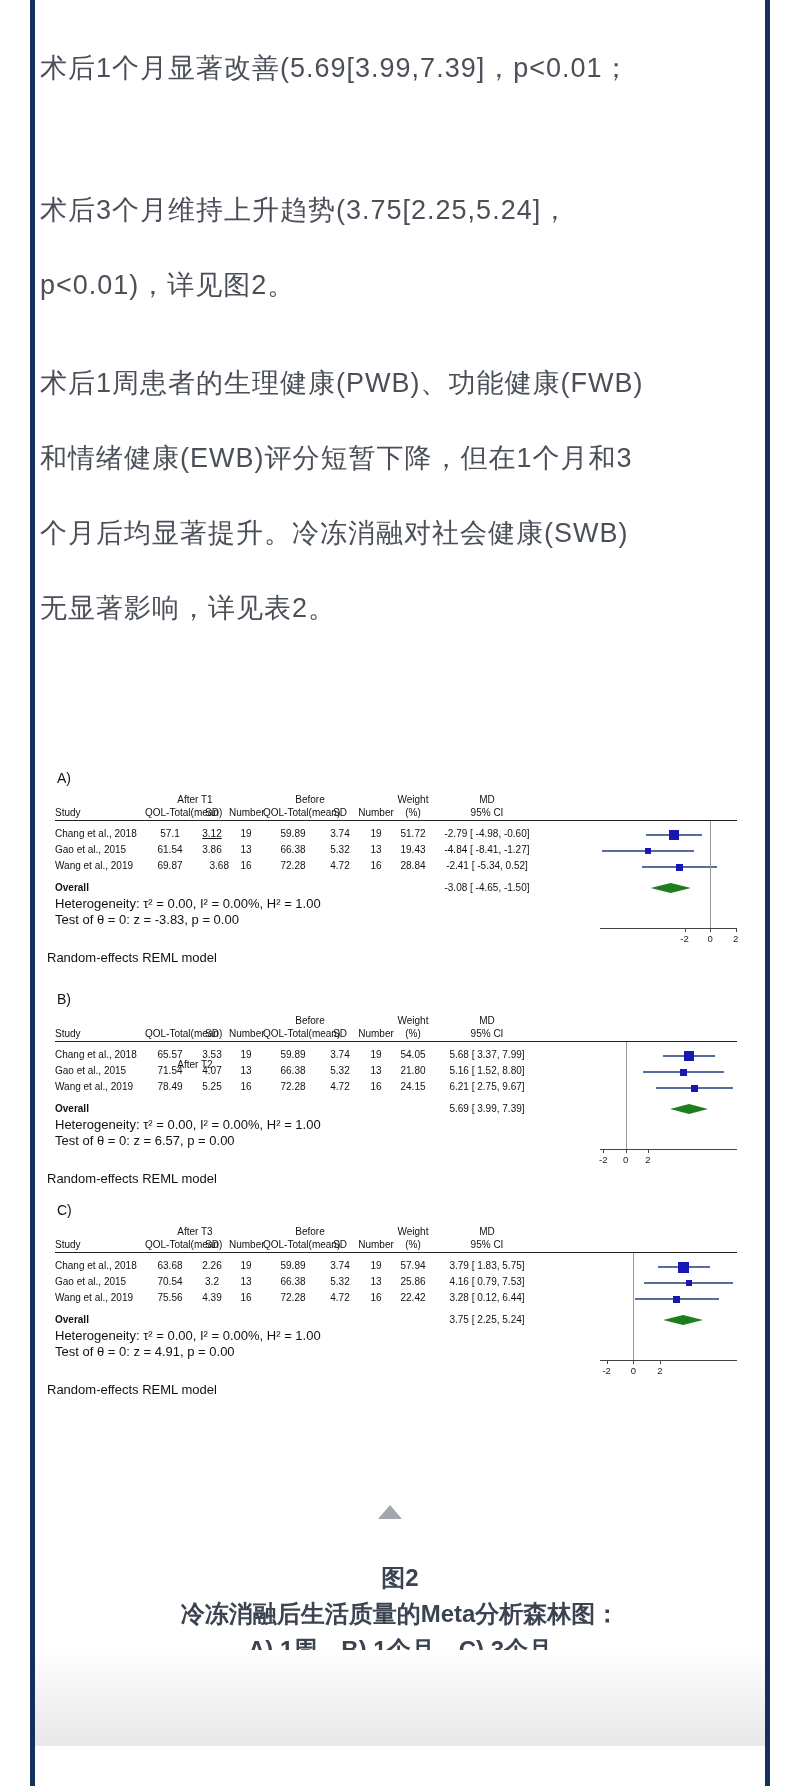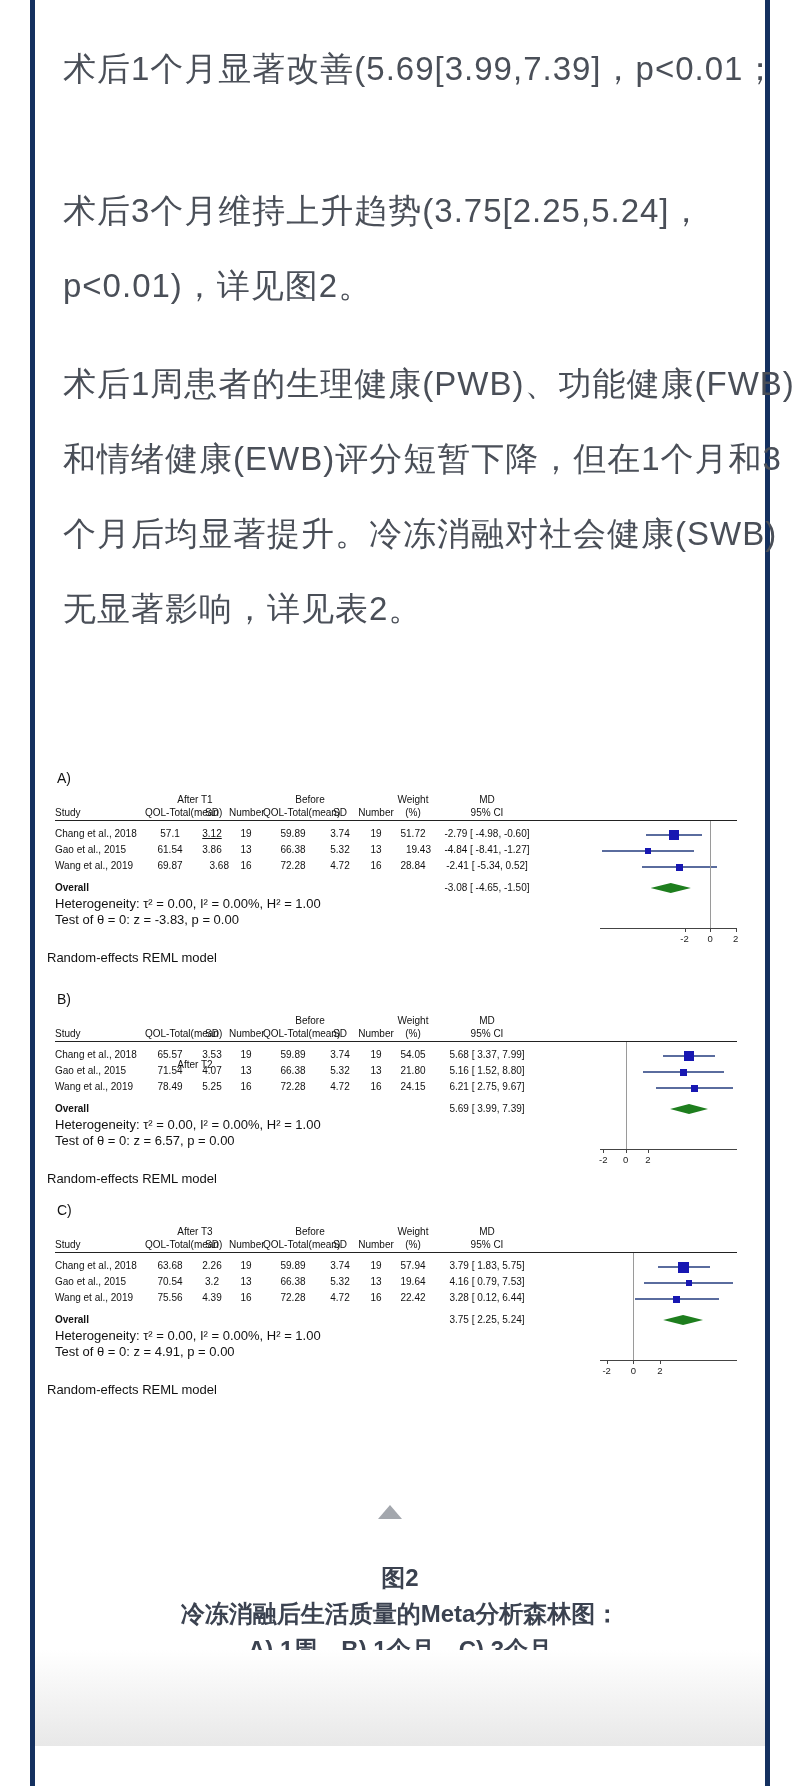--- a/index.html
+++ b/index.html
@@ -1,22 +1,22 @@
 <!DOCTYPE html>
 <html style="--border: #14305f; --paragraph_text: #4a4f58; --caption_text: #3b4250; --square: #1717b2; --ci_line: #5a6c9e; --diamond: #1e7e1e; --zero_line: #9a9a9a; --axis: #444444; --arrow: #a3a7ad;"><head>
 <meta charset="utf-8">
 <style>
   html,body{margin:0;padding:0;background:#ffffff;}
   .page{position:relative;width:800px;height:1786px;background:#ffffff;overflow:hidden;
         font-family:"Liberation Sans","DejaVu Sans",sans-serif;}
   .side-border{position:absolute;top:0;width:5px;height:1786px;background:var(--border,#14305f);}
   .side-border.left{left:30px;}
   .side-border.right{left:765px;}
-  .para{position:absolute;left:63px;width:692px;color:var(--paragraph_text,#4a4f58);
-        font-size:33px;line-height:75px;letter-spacing:1px;}
+  .para{position:absolute;left:40px;width:692px;color:var(--paragraph_text,#4a4f58);
+        font-size:27px;line-height:75px;letter-spacing:1px;}
   .para .tline{height:75px;white-space:nowrap;}
   .p1{top:31px;}
   .p2{top:173px;}
   .p3{top:346px;}
   .plots{position:absolute;left:55px;top:770px;width:690px;height:640px;}
   .fpanel{position:absolute;left:0;width:690px;height:205px;color:#111;}
   .plabel{position:absolute;font-size:14px;line-height:16px;color:#111;}
   .fh{position:absolute;font-size:10px;line-height:12px;white-space:nowrap;color:#111;}
   .fc{position:absolute;font-size:10px;line-height:12px;white-space:nowrap;color:#111;}
   .fn{position:absolute;font-size:13px;line-height:12px;white-space:nowrap;color:#111;}
@@ -84,21 +84,21 @@
         <div class="fc c" style="left: 376px; top: 58px; width: 112px;">-2.79 [ -4.98, -0.60]</div>
         <div style="position: absolute; left: 591.3px; top: 64px; width: 56.1px; height: 1.5px; background: rgb(90, 108, 158);"></div>
         <div style="position: absolute; left: 614.4px; top: 60px; width: 10px; height: 10px; background: rgb(23, 23, 178);"></div>
         <div class="fc l" style="left: 0px; top: 74px; width: 90px;">Gao et al., 2015</div>
         <div class="fc c" style="left: 90px; top: 74px; width: 50px;">61.54</div>
         <div class="fc c" style="left: 140px; top: 74px; width: 34px;">3.86</div>
         <div class="fc c" style="left: 174px; top: 74px; width: 34px;">13</div>
         <div class="fc c" style="left: 208px; top: 74px; width: 60px;">66.38</div>
         <div class="fc c" style="left: 268px; top: 74px; width: 34px;">5.32</div>
         <div class="fc c" style="left: 302px; top: 74px; width: 38px;">13</div>
-        <div class="fc c" style="left: 340px; top: 74px; width: 36px; text-align: right;">19.43</div>
+        <div class="fc c" style="left: 340px; top: 74px; width: 36px;">19.43</div>
         <div class="fc c" style="left: 376px; top: 74px; width: 112px;">-4.84 [ -8.41, -1.27]</div>
         <div style="position: absolute; left: 547.4px; top: 80px; width: 91.4px; height: 1.5px; background: rgb(90, 108, 158);"></div>
         <div style="position: absolute; left: 590.1px; top: 78px; width: 6px; height: 6px; background: rgb(23, 23, 178);"></div>
         <div class="fc l" style="left: 0px; top: 90px; width: 90px;">Wang et al., 2019</div>
         <div class="fc c" style="left: 90px; top: 90px; width: 50px;">69.87</div>
         <div class="fc c" style="left: 140px; top: 90px; width: 34px; text-align: right;">3.68</div>
         <div class="fc c" style="left: 174px; top: 90px; width: 34px;">16</div>
         <div class="fc c" style="left: 208px; top: 90px; width: 60px;">72.28</div>
         <div class="fc c" style="left: 268px; top: 90px; width: 34px;">4.72</div>
         <div class="fc c" style="left: 302px; top: 90px; width: 38px;">16</div>
@@ -212,21 +212,21 @@
         <div class="fc c" style="left: 376px; top: 58px; width: 112px;">3.79 [ 1.83, 5.75]</div>
         <div style="position: absolute; left: 602.6px; top: 64px; width: 52.1px; height: 1.5px; background: rgb(90, 108, 158);"></div>
         <div style="position: absolute; left: 623.2px; top: 59.5px; width: 11px; height: 11px; background: rgb(23, 23, 178);"></div>
         <div class="fc l" style="left: 0px; top: 74px; width: 90px;">Gao et al., 2015</div>
         <div class="fc c" style="left: 90px; top: 74px; width: 50px;">70.54</div>
         <div class="fc c" style="left: 140px; top: 74px; width: 34px;">3.2</div>
         <div class="fc c" style="left: 174px; top: 74px; width: 34px;">13</div>
         <div class="fc c" style="left: 208px; top: 74px; width: 60px;">66.38</div>
         <div class="fc c" style="left: 268px; top: 74px; width: 34px;">5.32</div>
         <div class="fc c" style="left: 302px; top: 74px; width: 38px;">13</div>
-        <div class="fc c" style="left: 340px; top: 74px; width: 36px;">19.64</div>
+        <div class="fc c" style="left: 340px; top: 74px; width: 36px;">25.86</div>
         <div class="fc c" style="left: 376px; top: 74px; width: 112px;">4.16 [ 0.79, 7.53]</div>
         <div style="position: absolute; left: 588.8px; top: 80px; width: 89.6px; height: 1.5px; background: rgb(90, 108, 158);"></div>
         <div style="position: absolute; left: 630.6px; top: 78px; width: 6px; height: 6px; background: rgb(23, 23, 178);"></div>
         <div class="fc l" style="left: 0px; top: 90px; width: 90px;">Wang et al., 2019</div>
         <div class="fc c" style="left: 90px; top: 90px; width: 50px;">75.56</div>
         <div class="fc c" style="left: 140px; top: 90px; width: 34px;">4.39</div>
         <div class="fc c" style="left: 174px; top: 90px; width: 34px;">16</div>
         <div class="fc c" style="left: 208px; top: 90px; width: 60px;">72.28</div>
         <div class="fc c" style="left: 268px; top: 90px; width: 34px;">4.72</div>
         <div class="fc c" style="left: 302px; top: 90px; width: 38px;">16</div>

